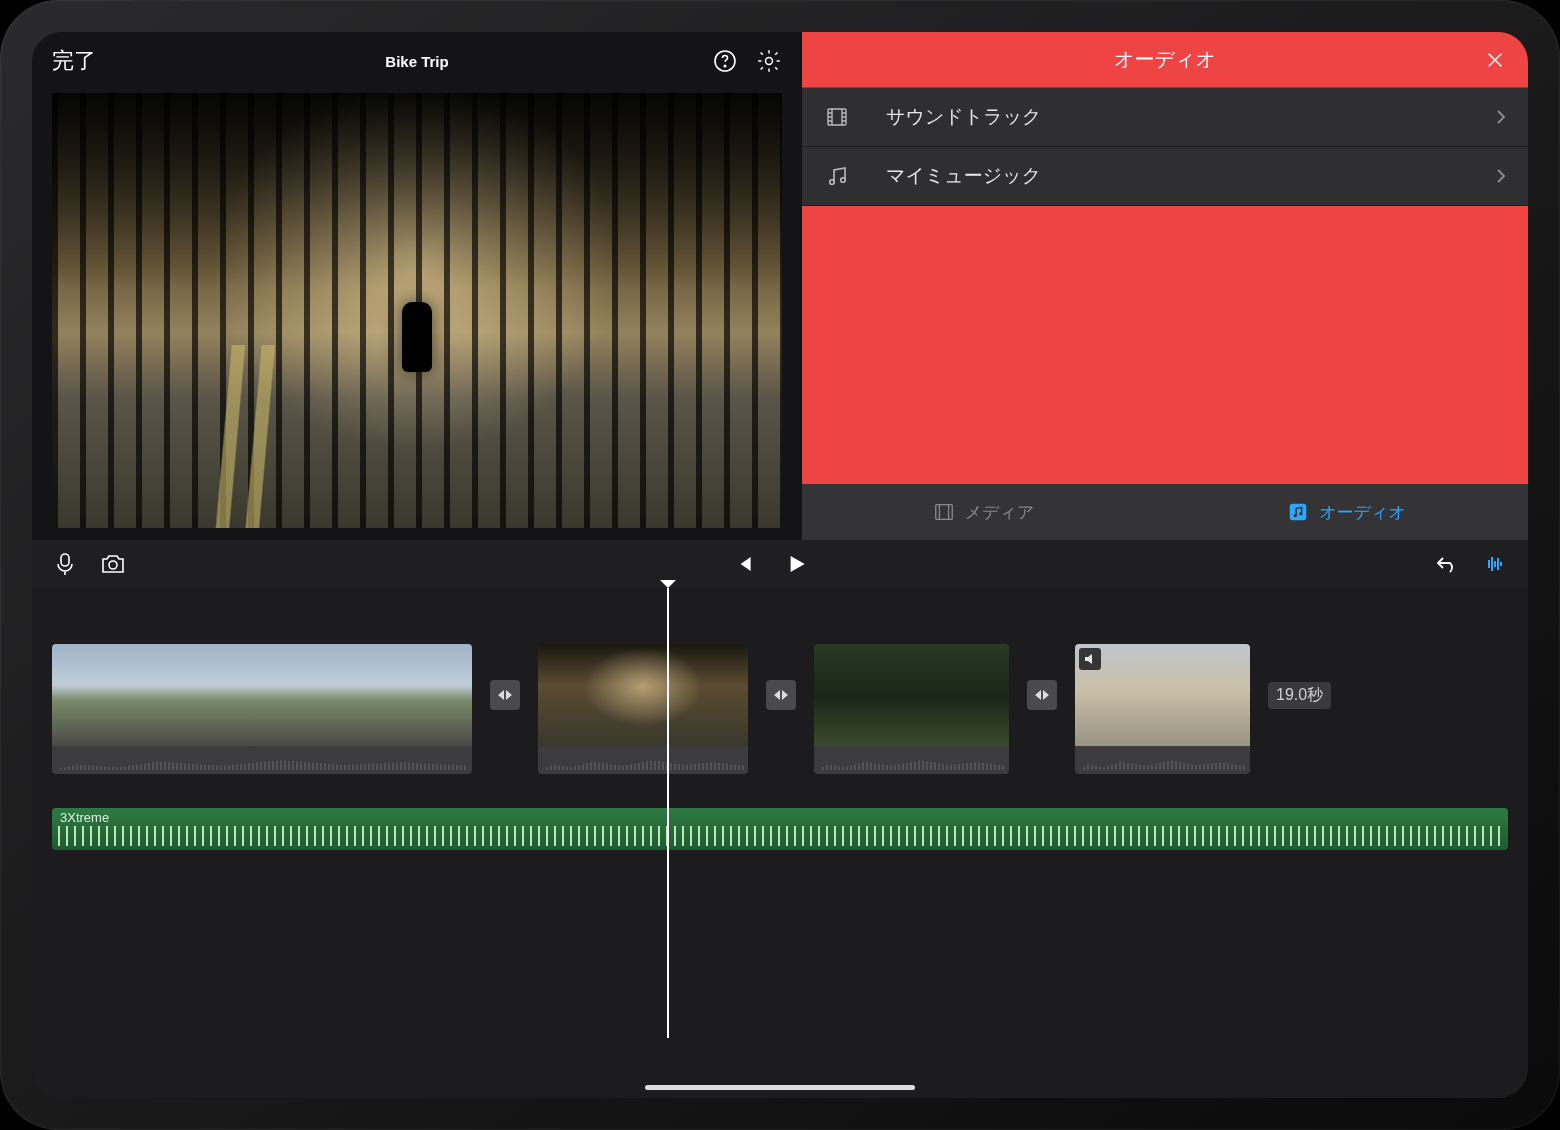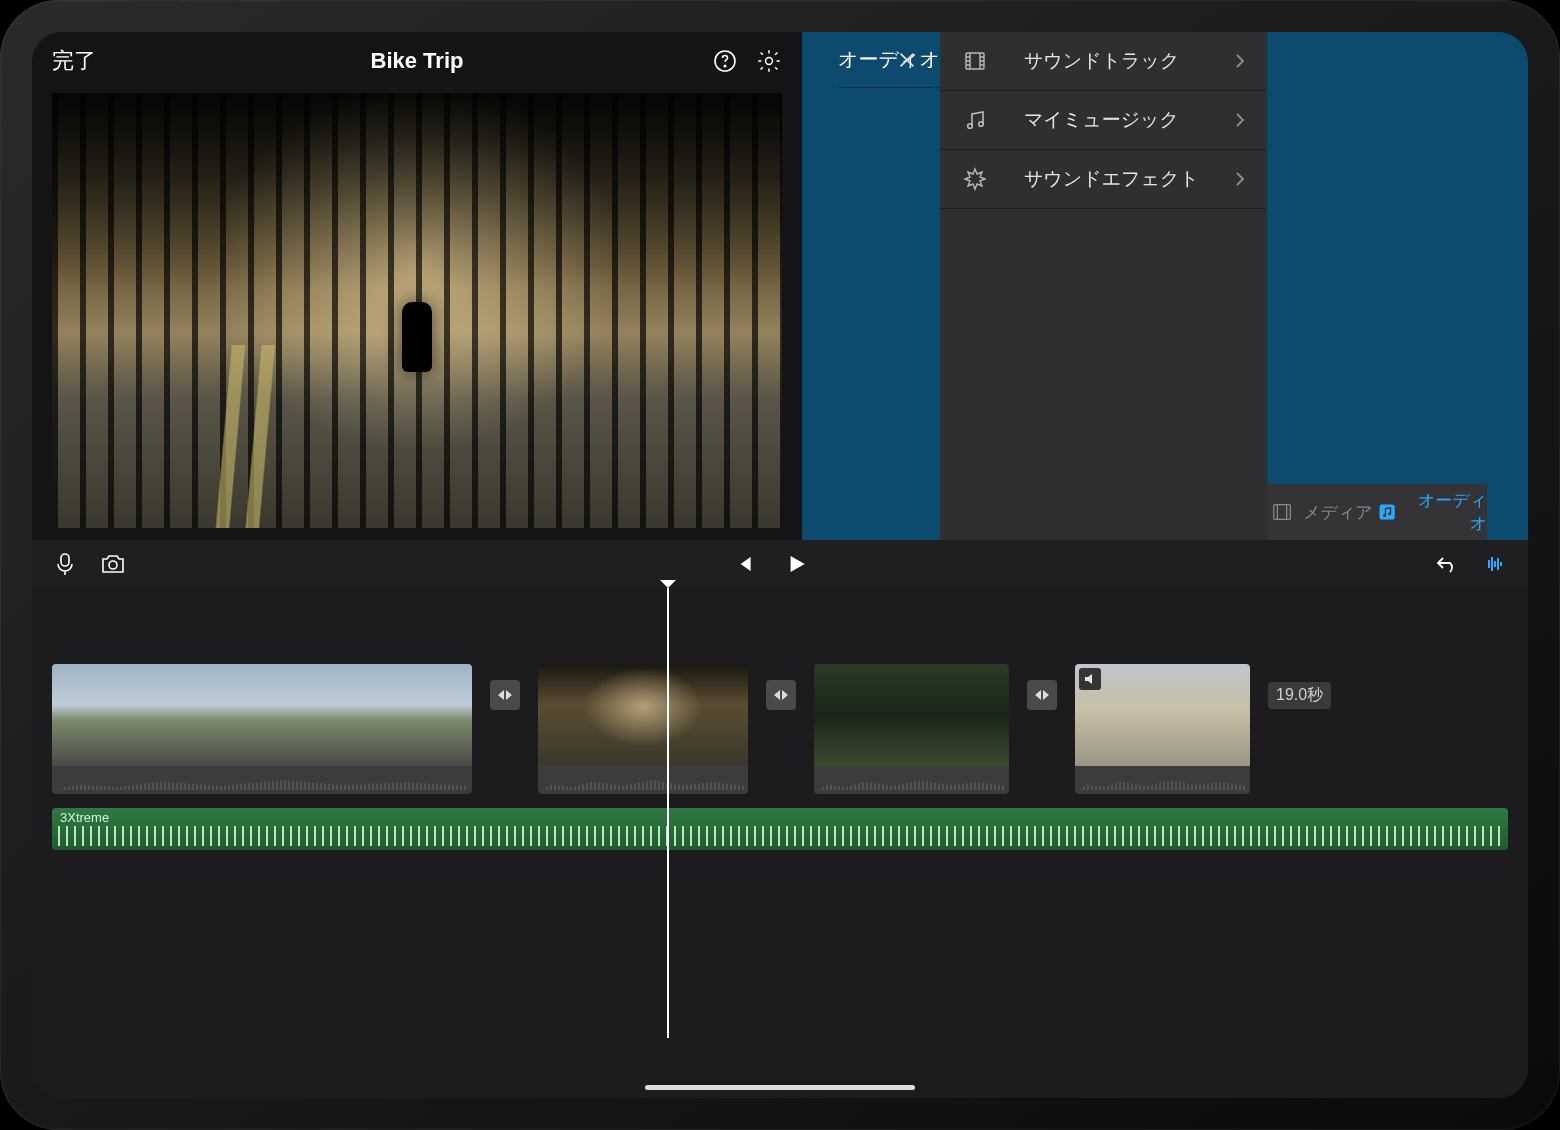--- a/index.html
+++ b/index.html
@@ -53,21 +53,21 @@
     gap: 7px;
   }
   .preview-header {
     display: flex;
     align-items: center;
     justify-content: space-between;
     padding: 14px 20px 10px;
     color: #fff;
   }
   .done { font-size: 22px; cursor: pointer; }
-  .title { font-size: 22px; font-weight: 600; position: absolute; left: 50%; transform: translateX(-50%); }
+  .title { font-size: 15px; font-weight: 600; position: absolute; left: 50%; transform: translateX(-50%); }
   .header-icons { display: flex; gap: 18px; align-items: center; }
   .icon-btn { width: 26px; height: 26px; display: flex; align-items: center; justify-content: center; color: #fff; cursor: pointer; }
   .preview-video {
     margin: 0 20px 12px;
     flex: 1;
     border-radius: 2px;
     background:
       radial-gradient(ellipse 40% 60% at 50% 40%, rgba(255,230,170,0.55), transparent 70%),
       linear-gradient(180deg,
         #0d0e0a 0%,
@@ -101,24 +101,23 @@
   .road-lines {
     position: absolute;
     bottom: 0; left: 0; right: 0; height: 42%;
     background:
       linear-gradient(95deg, transparent 24%, #c9b96a 24.2%, #c9b96a 25.8%, transparent 26%),
       linear-gradient(95deg, transparent 28%, #c9b96a 28.2%, #c9b96a 29.8%, transparent 30%);
     opacity: 0.6;
   }
   .side-panel {
     flex: 1;
-    background: #0c4a6e;
-    display: flex;
-    flex-direction: row;
-    padding-left: 36px;
+    background: #ef4444;
+    display: flex;
+    flex-direction: column;
   }
   .panel-header {
     display: flex;
     align-items: center;
     justify-content: center;
     position: relative;
     height: 56px;
     color: #fff;
     font-size: 20px;
     border-bottom: 1px solid rgba(0,0,0,0.3);
@@ -209,21 +208,21 @@
   .playhead::before {
     content: "";
     position: absolute;
     top: -8px;
     left: -7px;
     border: 8px solid transparent;
     border-top-color: #fff;
   }
   .video-track {
     display: flex;
-    align-items: flex-end;
+    align-items: center;
     gap: 18px;
     padding: 0 20px;
     height: 170px;
     position: relative;
   }
   .clip {
     height: 130px;
     border-radius: 4px;
     overflow: hidden;
     display: flex;
@@ -400,33 +399,20 @@
                   <circle cx="18" cy="16" r="2.3"></circle>
                 </svg>
             </span>
             <span>マイミュージック</span>
             <span class="chev">
               <svg width="10" height="16" viewBox="0 0 10 16" stroke="currentColor" stroke-width="2" fill="none">
                   <path d="M2 2l6 6-6 6"></path>
                 </svg>
             </span>
           </div>
-          <div class="audio-row">
-            <span class="row-icon">
-              <svg width="24" height="24" viewBox="0 0 24 24" fill="none" stroke="currentColor" stroke-width="1.4">
-                  <path d="M12 2l2 5 5-2-2 5 5 2-5 2 2 5-5-2-2 5-2-5-5 2 2-5-5-2 5-2-2-5 5 2z"></path>
-                </svg>
-            </span>
-            <span>サウンドエフェクト</span>
-            <span class="chev">
-              <svg width="10" height="16" viewBox="0 0 10 16" stroke="currentColor" stroke-width="2" fill="none">
-                  <path d="M2 2l6 6-6 6"></path>
-                </svg>
-            </span>
-          </div>
         </div>
         <div class="panel-tabs">
           <div class="panel-tab">
             <svg width="22" height="22" viewBox="0 0 24 24" fill="none" stroke="currentColor" stroke-width="1.4">
                 <rect x="3" y="4" width="18" height="16" rx="1"></rect>
                 <path d="M7 4v16M17 4v16"></path>
               </svg>
             <span>メディア</span>
           </div>
           <div class="panel-tab active">

